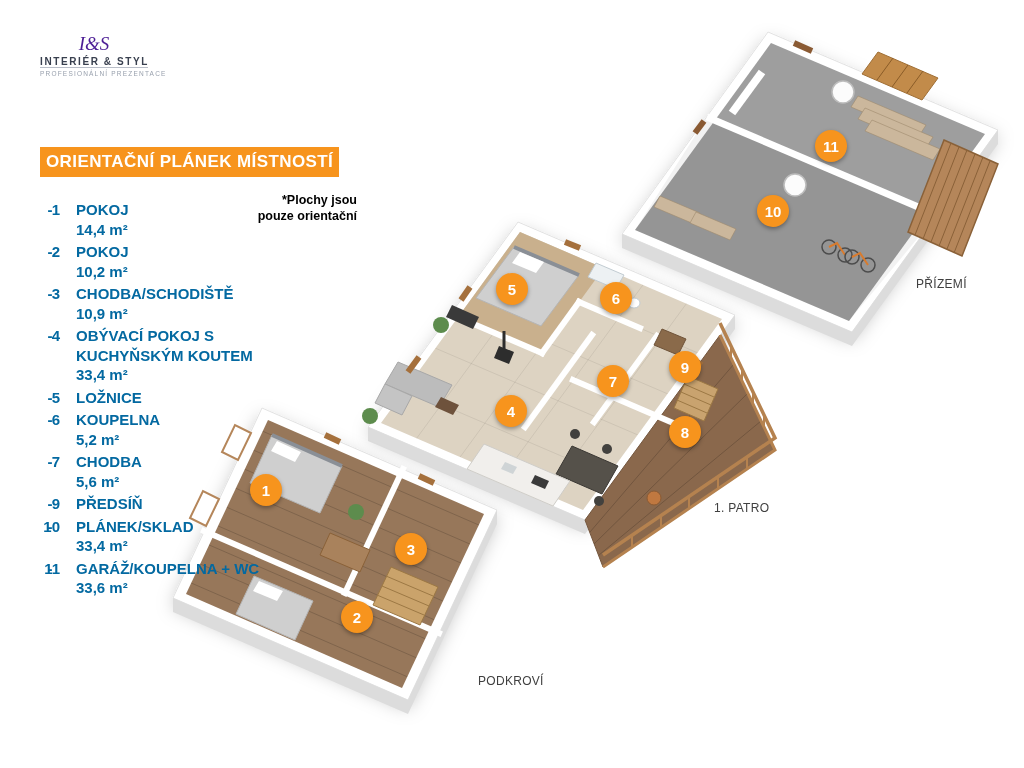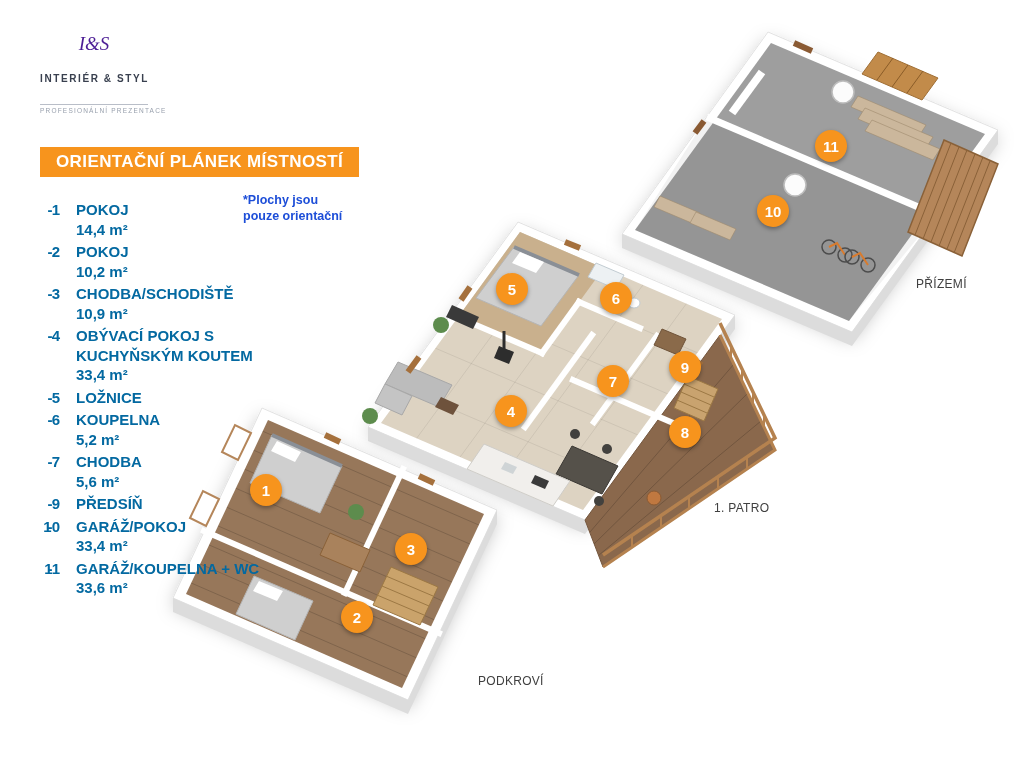--- a/index.html
+++ b/index.html
@@ -4,29 +4,29 @@
 <style>
   *{margin:0;padding:0;box-sizing:border-box}
   html,body{background:#ffffff}
   body{font-family:"Liberation Sans","DejaVu Sans",sans-serif;color:#111}
   .canvas{position:relative;width:1024px;height:768px;background:#fff;overflow:hidden}
   .plans{position:absolute;left:0;top:0;z-index:1}
 
   
   .logo{position:absolute;left:40px;top:34px;width:108px;text-align:center;z-index:4}
   .logo-monogram{font-family:"Liberation Serif","DejaVu Serif",serif;font-style:italic;font-size:19px;line-height:1;color:#4c1d95}
-  .logo-name{font-size:10px;font-weight:700;letter-spacing:1.6px;color:#39404f;margin-top:20px;
-             border-bottom:1px solid #b9bec8;padding-bottom:20px;white-space:nowrap}
+  .logo-name{font-size:10px;font-weight:700;letter-spacing:1.6px;color:#39404f;margin-top:3px;
+             border-bottom:1px solid #b9bec8;padding-bottom:0;white-space:nowrap}
   .logo-tagline{font-size:6.5px;letter-spacing:1.2px;color:#98a0ad;margin-top:2px;white-space:nowrap}
 
   
   .title-bar{position:absolute;left:40px;top:147px;z-index:4;background:#F7941D;color:#fff;
-             font-size:17px;font-weight:700;letter-spacing:.4px;padding:5px 16px;white-space:nowrap}
-  .note{position:absolute;left:243px;top:193px;width:114px;z-index:4;text-align:left;
-        font-size:12.5px;font-weight:600;line-height:1.25;color:#1d4ed8}
+             font-size:17px;font-weight:700;letter-spacing:.4px;padding:5px 6px;white-space:nowrap}
+  .note{position:absolute;left:243px;top:193px;width:114px;z-index:4;text-align:right;
+        font-size:12.5px;font-weight:600;line-height:1.25;color:#000000}
 
   
   .legend{position:absolute;left:40px;top:200px;width:228px;list-style:none;z-index:4}
   .legend-item{font-size:15px;font-weight:700;color:#0369a1;line-height:19.5px;
                padding-left:36px;text-indent:-36px;margin-bottom:3px}
   .lnum{display:inline-block;width:20px;text-align:right}
   .ldash{display:inline-block;width:16px;text-align:center}
   .larea{text-indent:0}
 
   
@@ -256,21 +256,21 @@
 
   <ol class="legend" id="legend">
       <li class="legend-item"><span class="lnum">1</span><span class="ldash">-</span><span class="lname">POKOJ</span><div class="larea">14,4 m²</div></li>
       <li class="legend-item"><span class="lnum">2</span><span class="ldash">-</span><span class="lname">POKOJ</span><div class="larea">10,2 m²</div></li>
       <li class="legend-item"><span class="lnum">3</span><span class="ldash">-</span><span class="lname">CHODBA/SCHODIŠTĚ</span><div class="larea">10,9 m²</div></li>
       <li class="legend-item"><span class="lnum">4</span><span class="ldash">-</span><span class="lname">OBÝVACÍ POKOJ S KUCHYŇSKÝM KOUTEM</span><div class="larea">33,4 m²</div></li>
       <li class="legend-item"><span class="lnum">5</span><span class="ldash">-</span><span class="lname">LOŽNICE</span></li>
       <li class="legend-item"><span class="lnum">6</span><span class="ldash">-</span><span class="lname">KOUPELNA</span><div class="larea">5,2 m²</div></li>
       <li class="legend-item"><span class="lnum">7</span><span class="ldash">-</span><span class="lname">CHODBA</span><div class="larea">5,6 m²</div></li>
       <li class="legend-item"><span class="lnum">9</span><span class="ldash">-</span><span class="lname">PŘEDSÍŇ</span></li>
-      <li class="legend-item"><span class="lnum">10</span><span class="ldash">-</span><span class="lname">GARÁŽ/POKOJ</span><div class="larea">33,4 m²</div></li>
+      <li class="legend-item"><span class="lnum">10</span><span class="ldash">-</span><span class="lname">PLÁNEK/SKLAD</span><div class="larea">33,4 m²</div></li>
       <li class="legend-item"><span class="lnum">11</span><span class="ldash">-</span><span class="lname">GARÁŽ/KOUPELNA + WC</span><div class="larea">33,6 m²</div></li>
     </ol>
 
   <div class="floor-label" id="lbl-prizemi">PŘÍZEMÍ</div>
   <div class="floor-label" id="lbl-patro">1. PATRO</div>
   <div class="floor-label" id="lbl-podkrovi">PODKROVÍ</div>
 
   <div id="markers">
       <div class="marker" style="left: 757px; top: 195px; background: rgb(247, 148, 29);">10</div>
       <div class="marker" style="left: 815px; top: 130px; background: rgb(247, 148, 29);">11</div>

